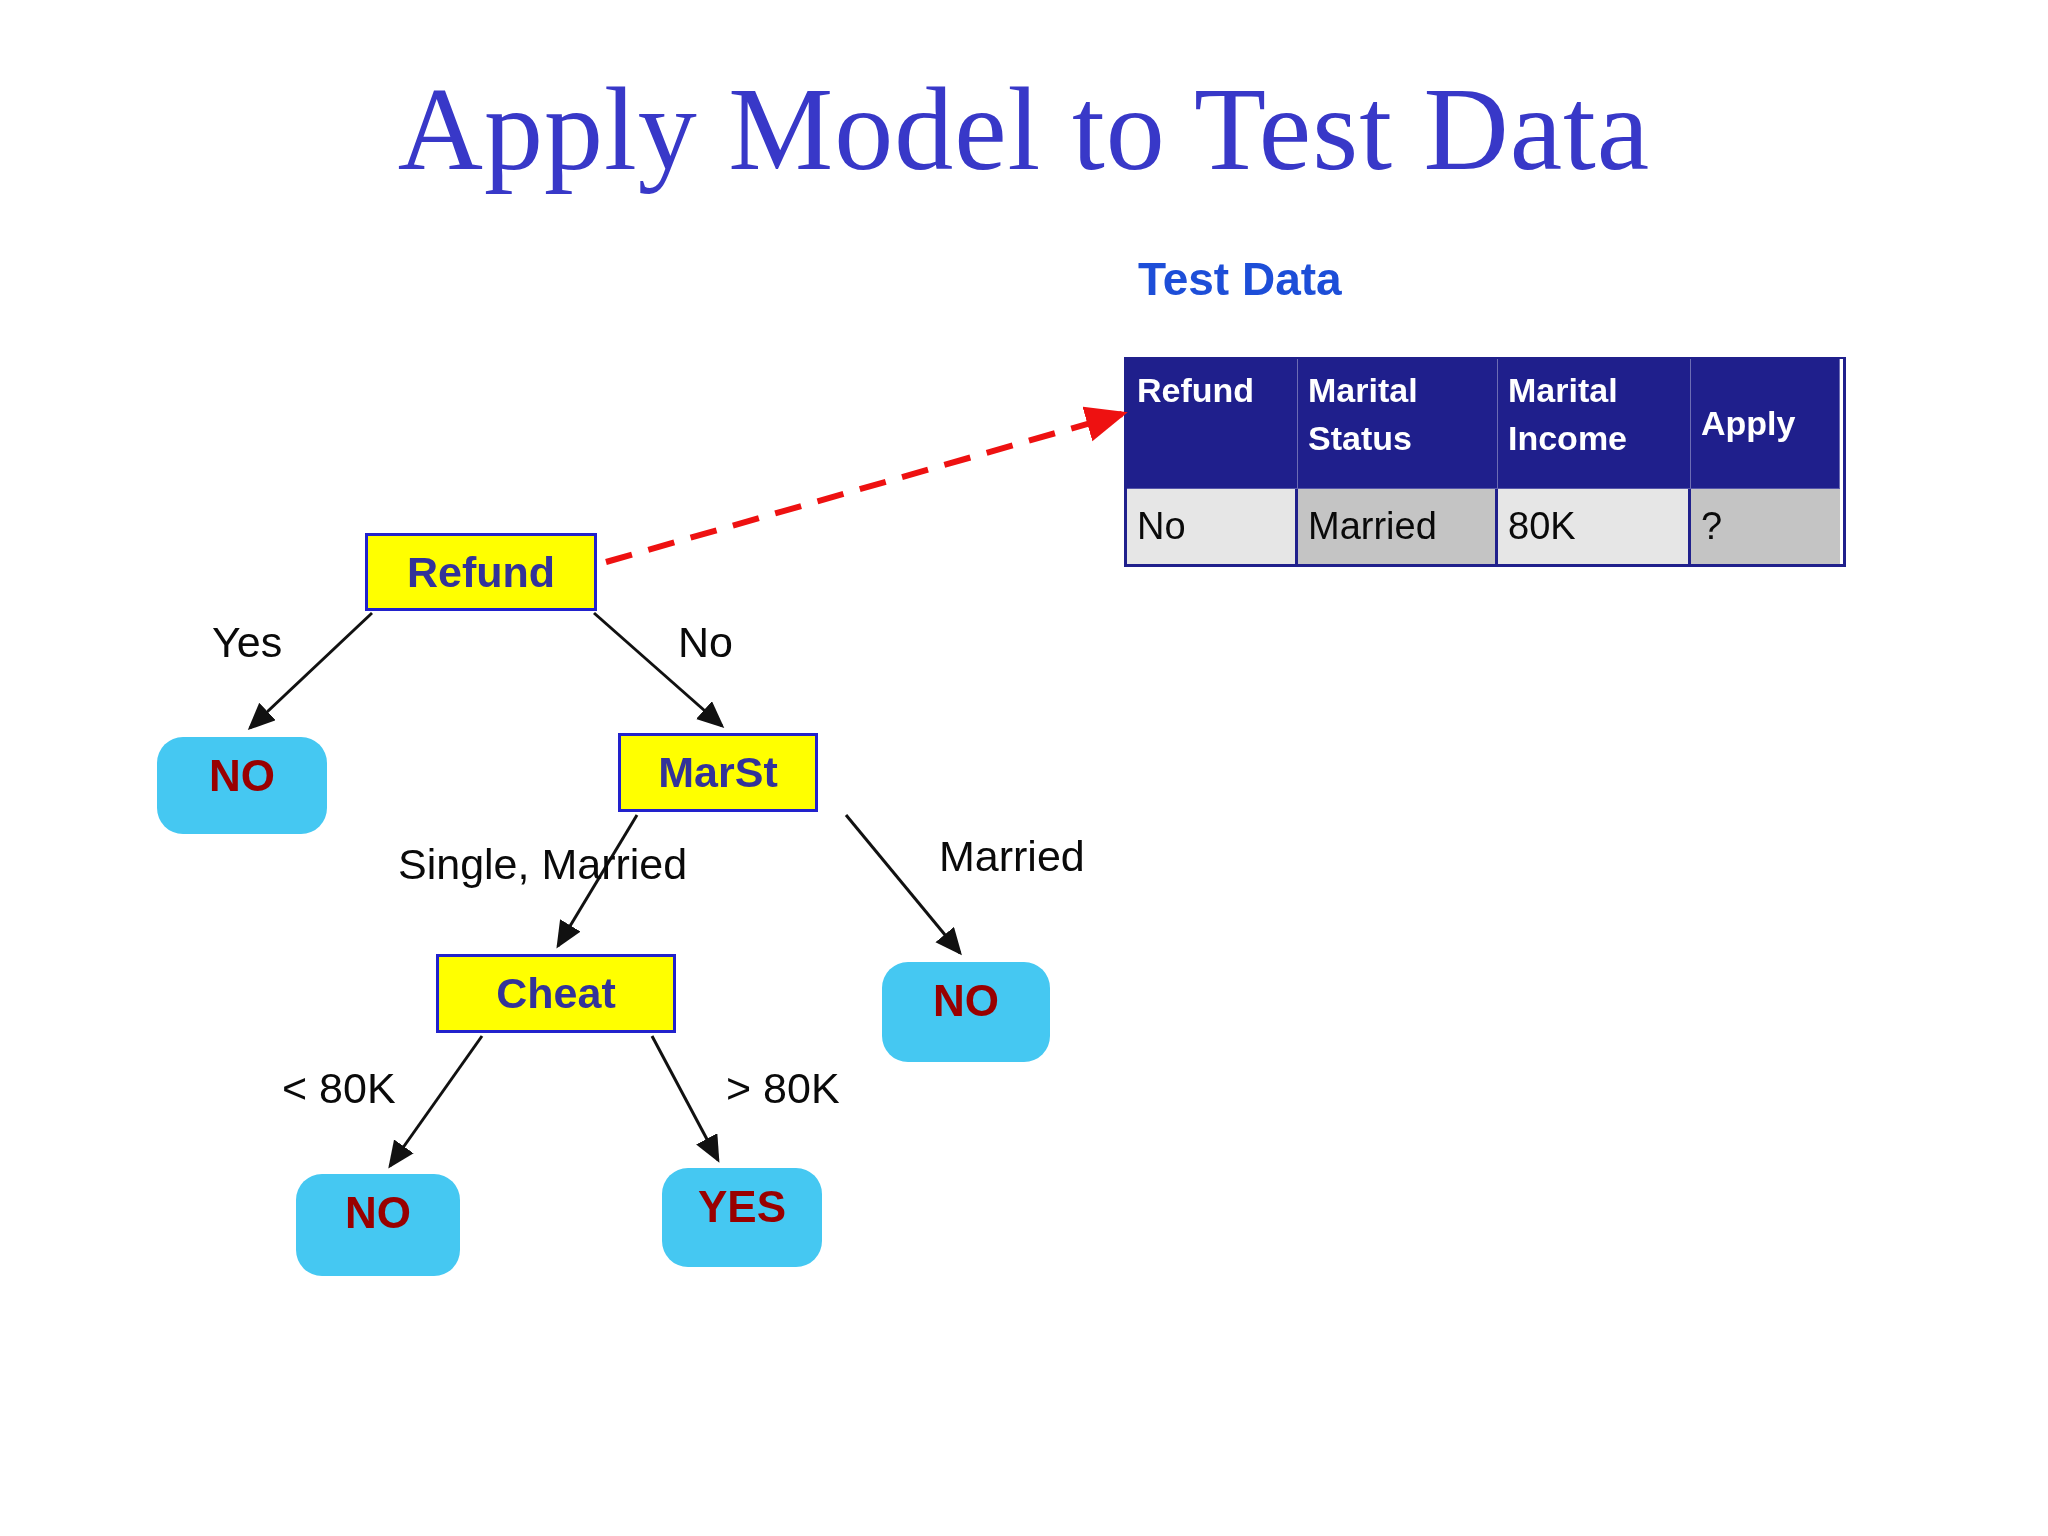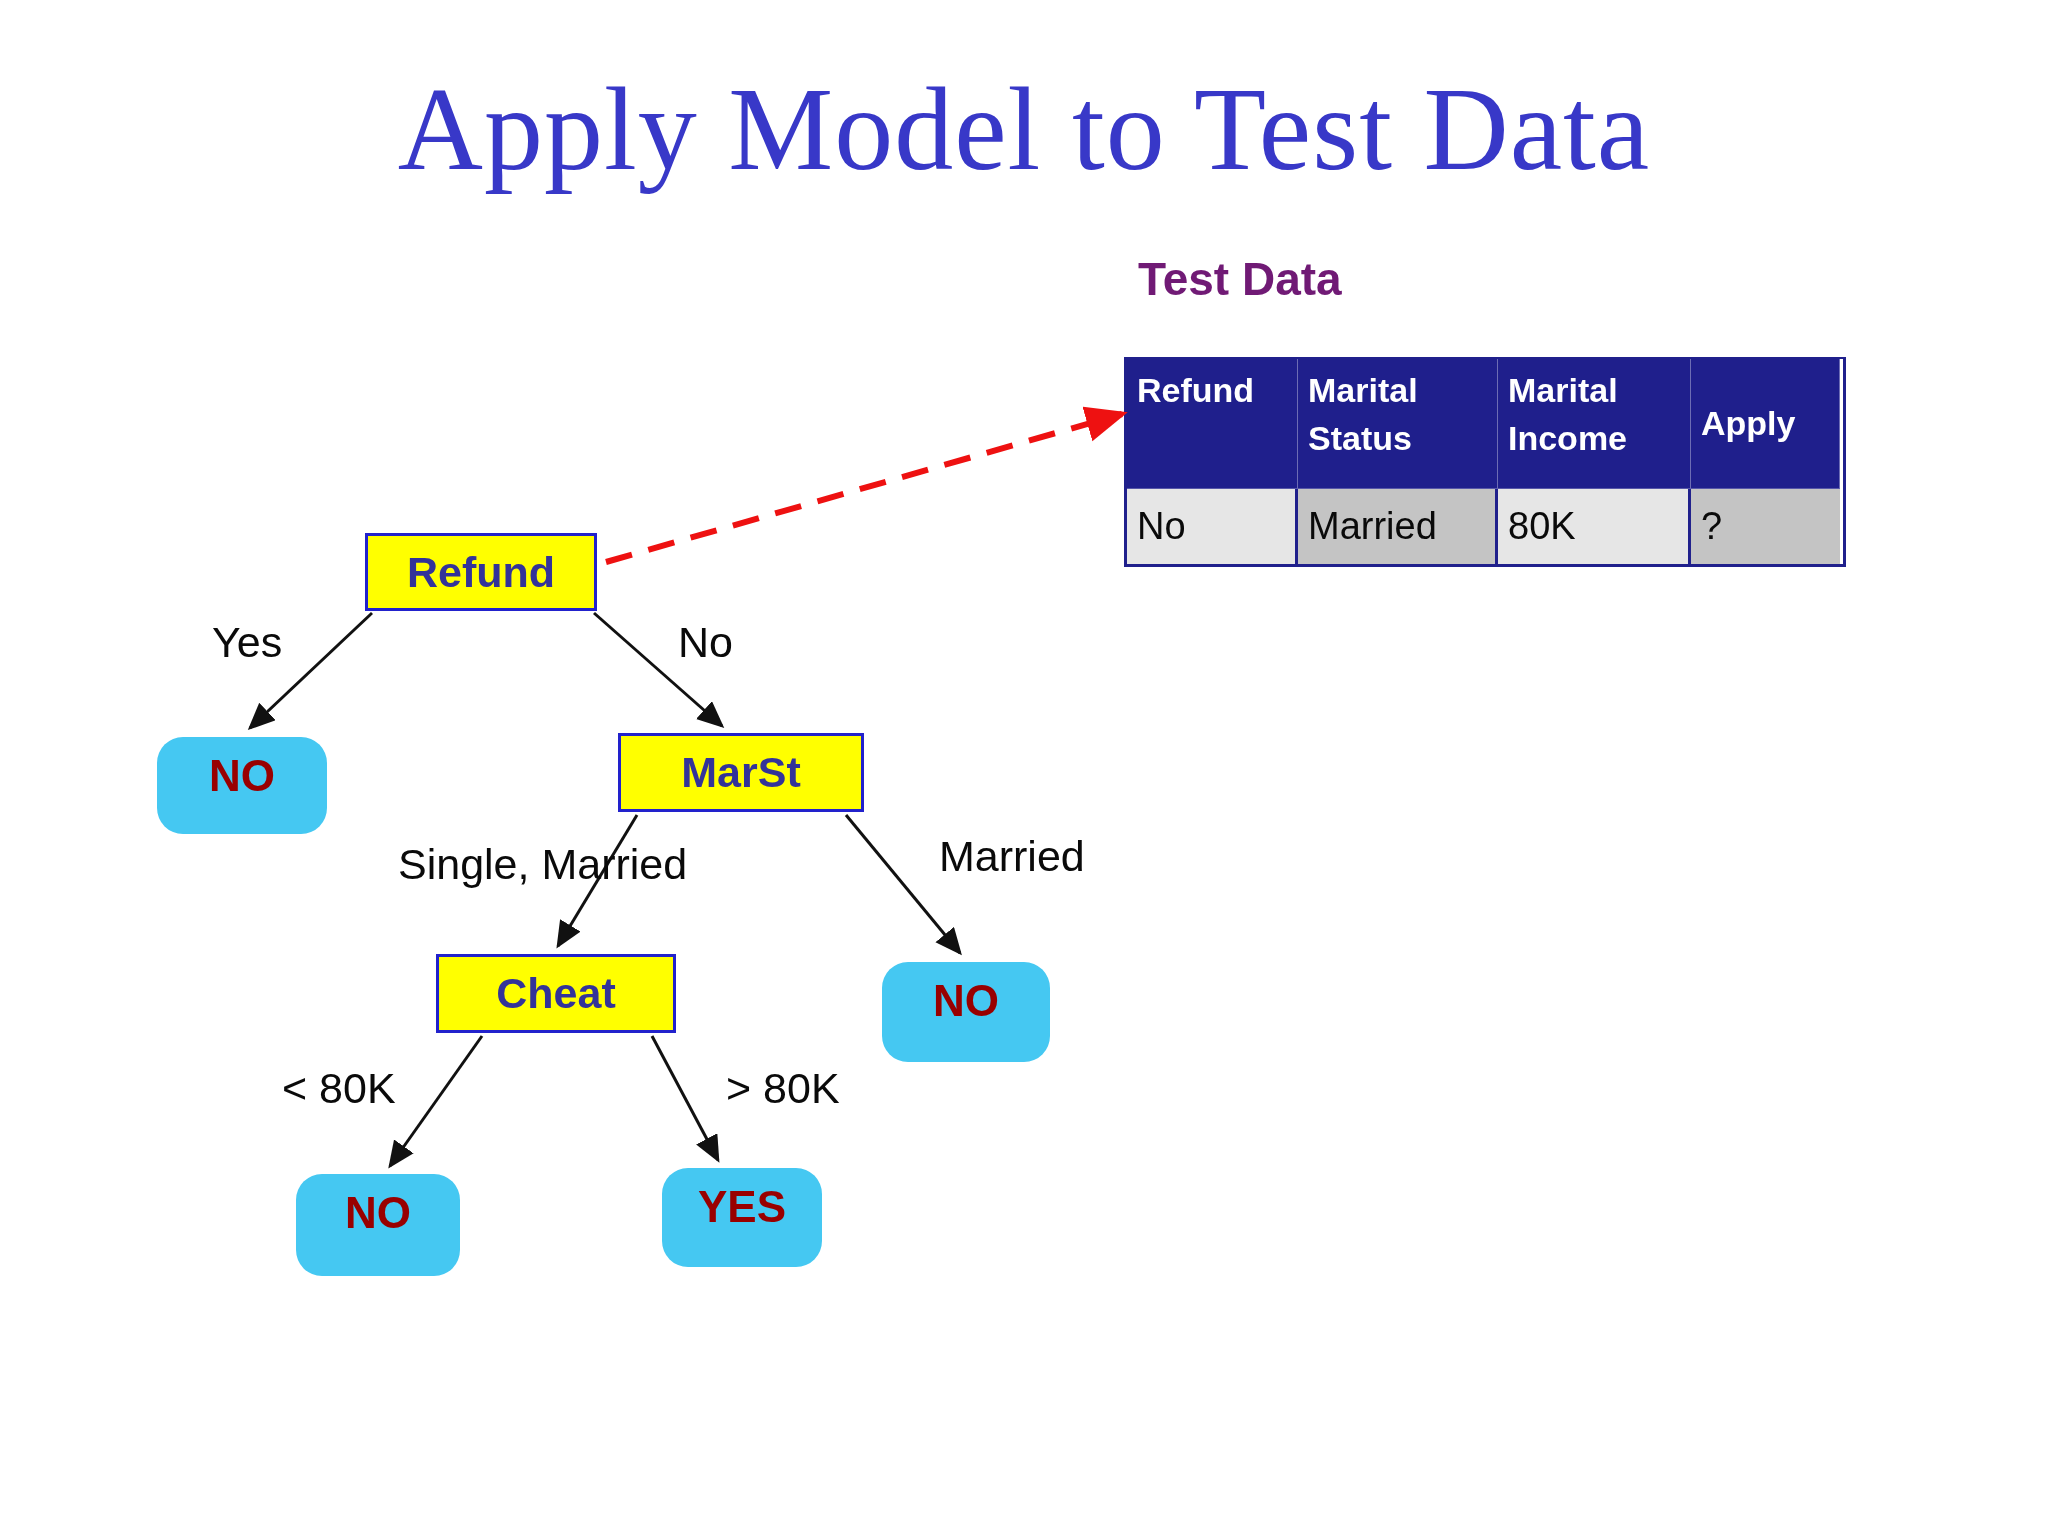--- a/index.html
+++ b/index.html
@@ -33,21 +33,21 @@
     font-weight:400;
     color:var(--title-color);
     letter-spacing:1px;
     margin-top:10px;
   }
   .test-data-heading{
     position:absolute;
     left:1138px;top:252px;
     font-size:46px;
     font-weight:bold;
-    color:#701a75;
+    color:#1d4ed8;
   }
   
   .test-table{
     position:absolute;
     left:1124px;top:357px;
     width:722px;
     border:3px solid var(--table-border);
     border-top-width:2px;
     box-sizing:border-box;
     display:grid;
@@ -93,21 +93,21 @@
     position:absolute;
     background:var(--leaf-fill);
     border-radius:26px;
     box-sizing:border-box;
     display:flex;justify-content:center;
     padding-top:14px;
     font-size:44px;font-weight:bold;
     color:var(--leaf-text);
   }
   .node-refund{left:365px;top:533px;width:232px;height:78px;}
-  .node-marst{left:618px;top:733px;width:246px;height:79px;}
+  .node-marst{left:618px;top:733px;width:200px;height:79px;}
   .node-taxinc{left:436px;top:954px;width:240px;height:79px;}
   .leaf-refund-yes{left:157px;top:737px;width:170px;height:97px;}
   .leaf-marst-married{left:882px;top:962px;width:168px;height:100px;}
   .leaf-taxinc-low{left:296px;top:1174px;width:164px;height:102px;}
   .leaf-taxinc-high{left:662px;top:1168px;width:160px;height:99px;}
   
   .edge-label{
     position:absolute;
     font-size:43px;
     color:#0a0a0a;

